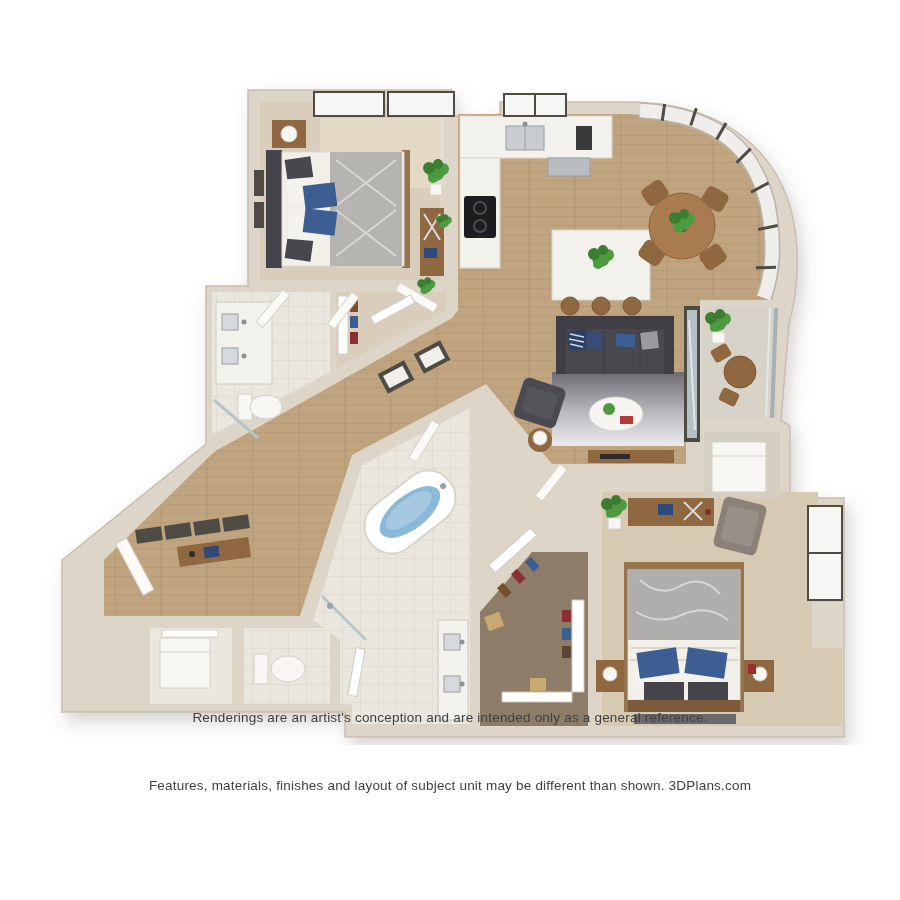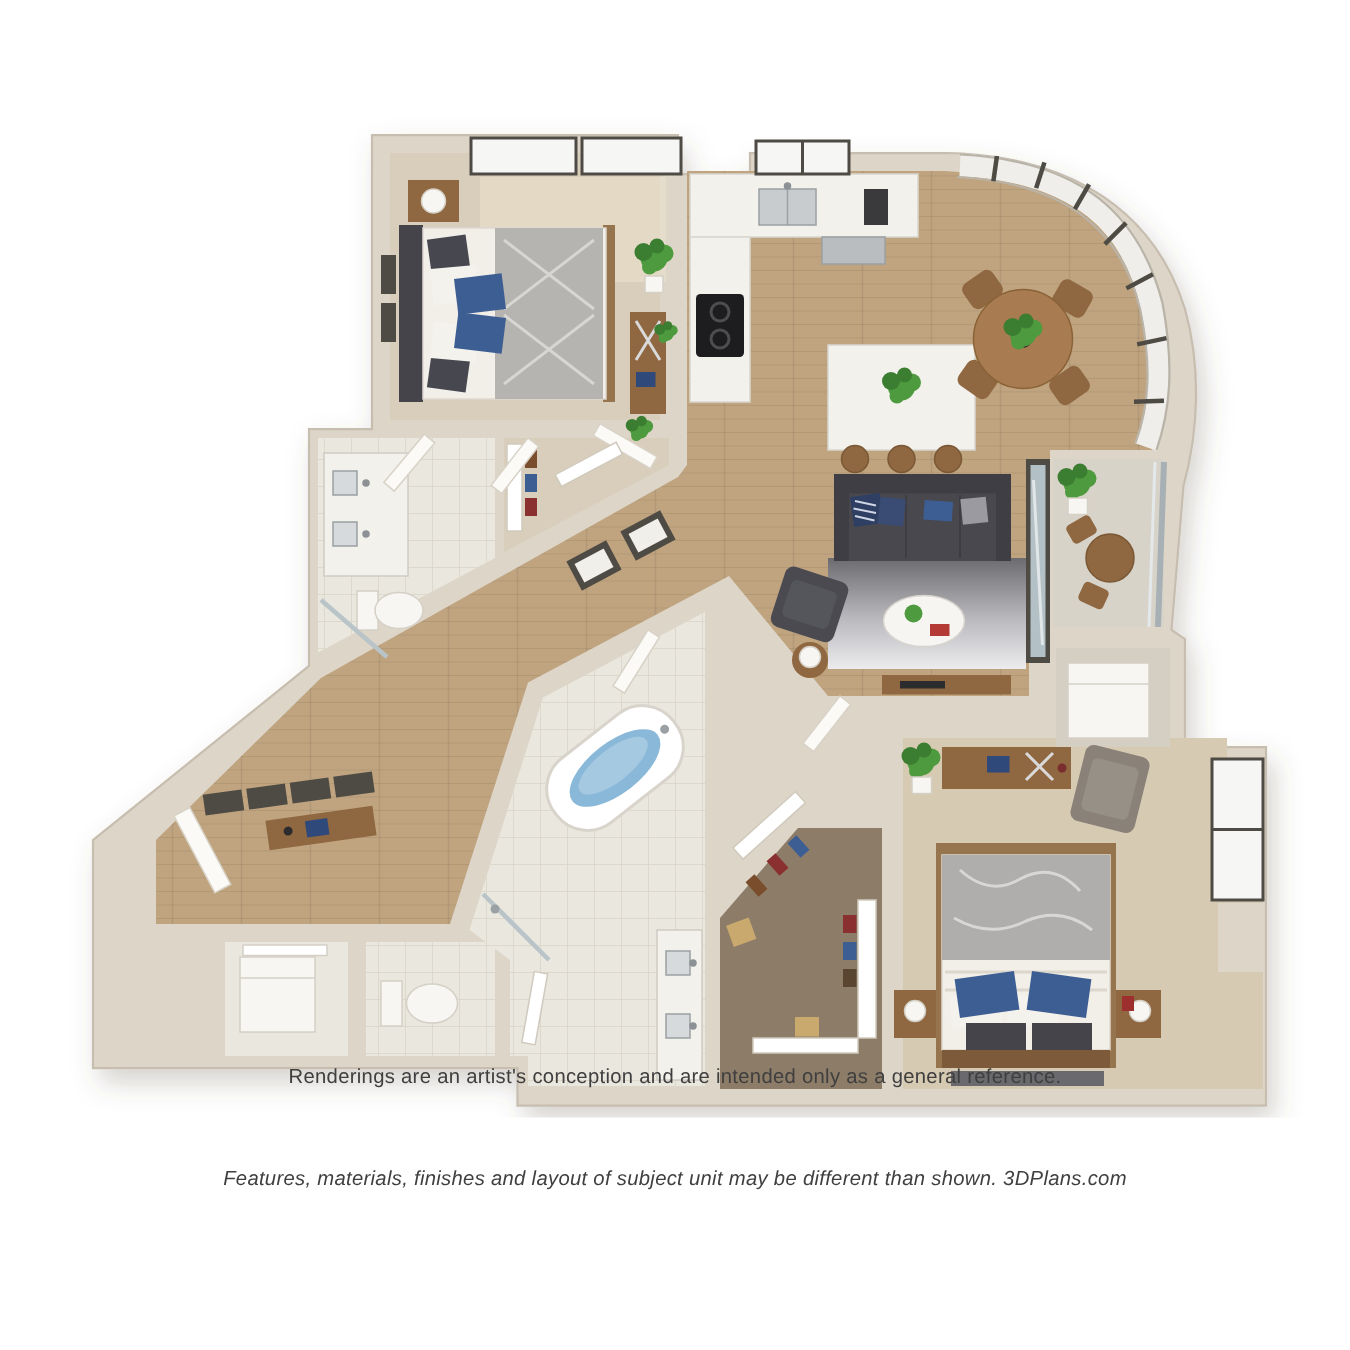--- a/index.html
+++ b/index.html
@@ -1,21 +1,21 @@
 <!DOCTYPE html>
 <html style="--c-page: #ffffff; --c-wall: #ddd5c8; --c-wall_edge: #c7beb0; --c-wood: #bfa47f; --c-carpet: #d9cebb; --c-carpet2: #d6cab2; --c-tile: #eae7df; --c-closet_floor: #8d7d68; --c-marble: #f2f1ec; --c-stainless: #b9bdbf; --c-sofa: #48484e; --c-accent_blue: #3d5e92; --c-tub_water: #8ab8d8; --c-plant: #4e9a3f; --c-plant_dark: #3b7d31; --c-wood_furniture: #8f6740; --c-glass: #b3c0c5; --c-frame_dark: #4e4a44; --c-white_fixture: #f7f6f3;"><head>
 <meta charset="utf-8">
 <style>
   html,body{margin:0;padding:0;background:#fff;}
   .stage{width:900px;height:900px;position:relative;background:var(--c-page,#ffffff);overflow:hidden;
          font-family:"Liberation Sans", sans-serif;}
   .plan-svg{position:absolute;left:0;top:0;}
   .disclaimer{position:absolute;left:0;width:100%;text-align:center;color:#3f3f3f;
               font-size:13.5px;letter-spacing:.2px;}
-  .disc1{top:710px;} .disc2{top:778px;font-style:italic;}
+  .disc1{top:710px;} .disc2{top:778px;}
   
   .wall{fill:var(--c-wall);} .wood{fill:var(--c-wood);} .carpet{fill:var(--c-carpet);}
   .carpet2{fill:var(--c-carpet2);} .tile{fill:var(--c-tile);} .closetfloor{fill:var(--c-closet_floor);}
   .marble{fill:var(--c-marble);} .sofa{fill:var(--c-sofa);} .blue{fill:var(--c-accent_blue);}
   .woodf{fill:var(--c-wood_furniture);} .steel{fill:var(--c-stainless);}
   .whitefix{fill:var(--c-white_fixture);stroke:#d5d0c6;stroke-width:1;}
   .glass{fill:var(--c-glass);} .frame{fill:var(--c-frame_dark);}
   .door{fill:#fbfaf7;stroke:#d8d2c7;stroke-width:1;}
   .plantg{fill:var(--c-plant);} .plantd{fill:var(--c-plant_dark);}
 </style>

